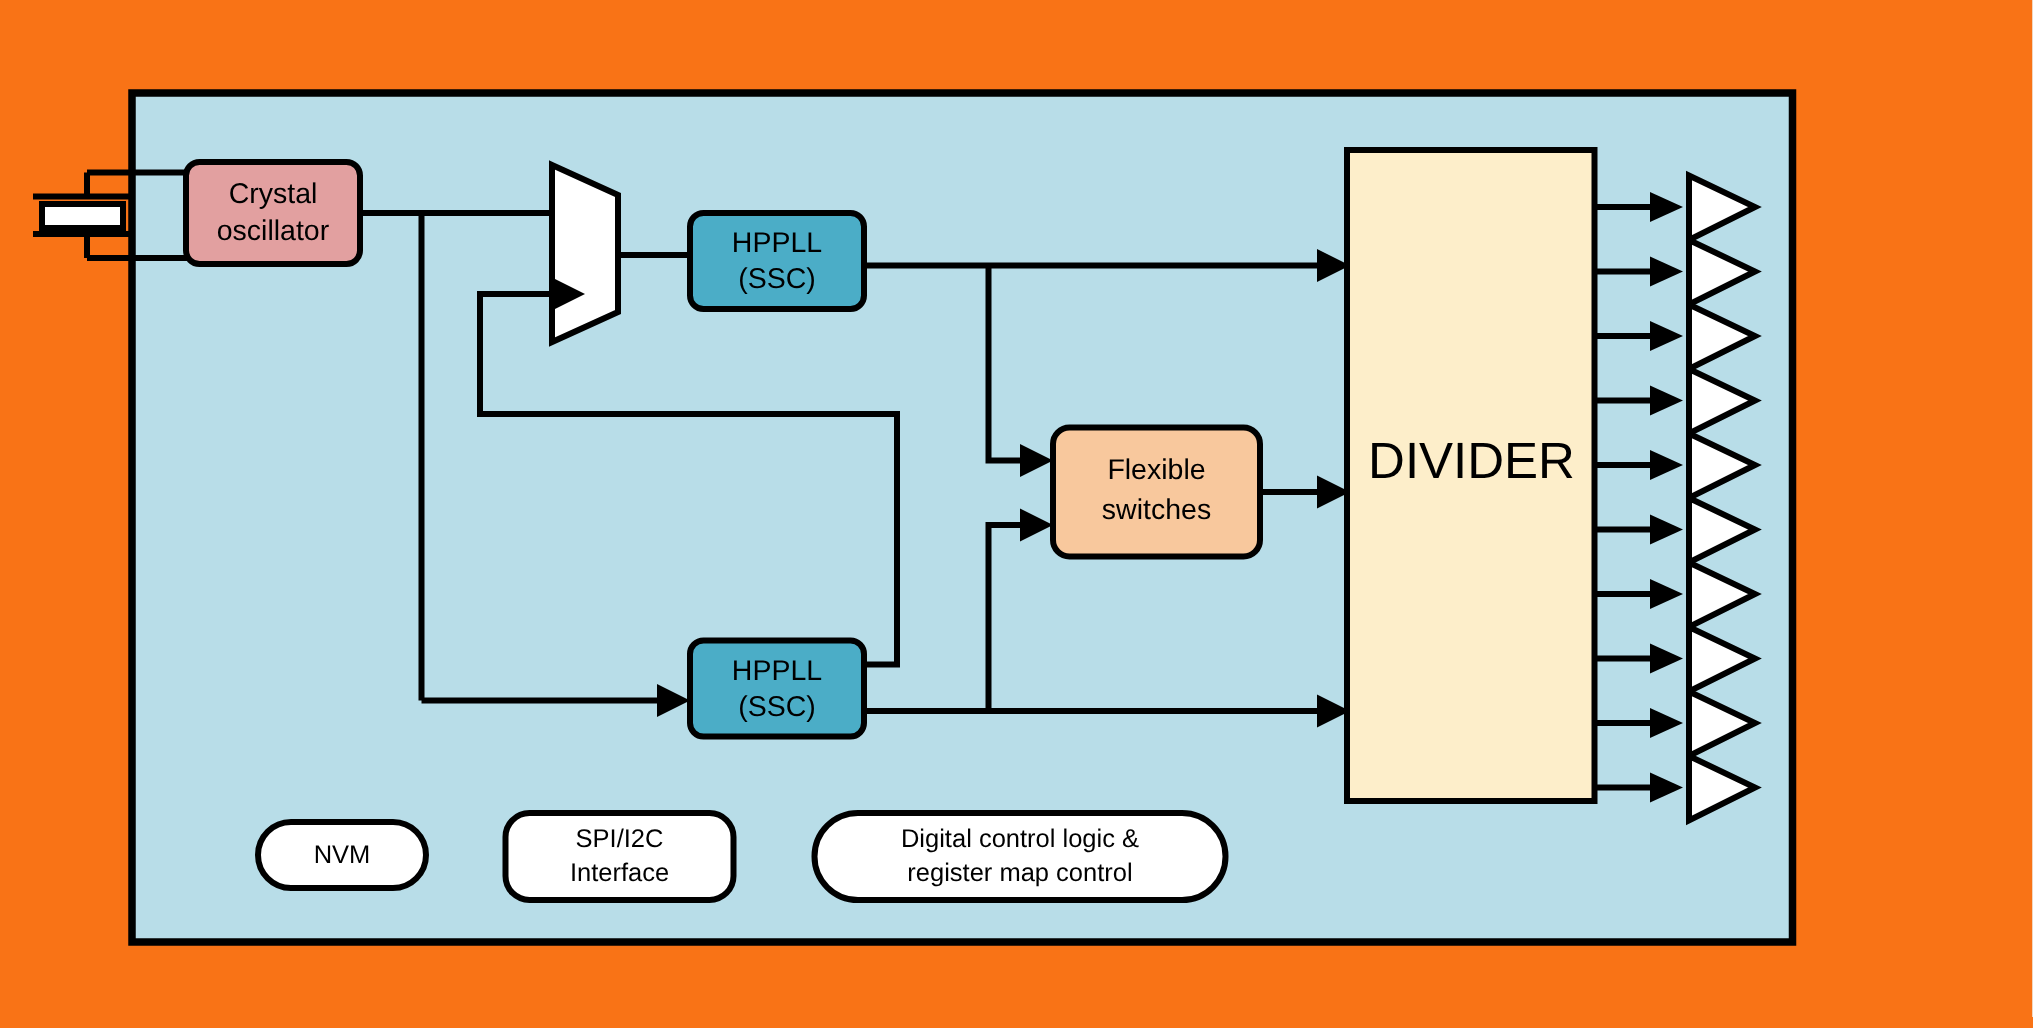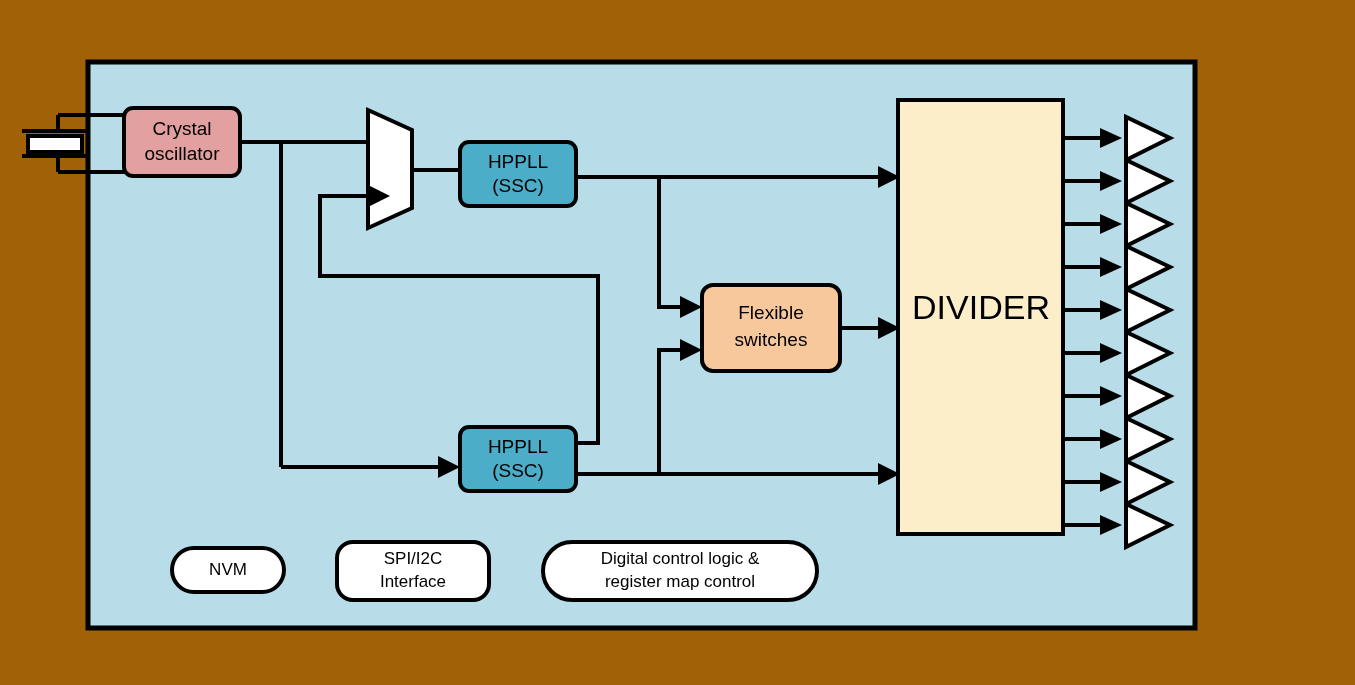--- a/index.html
+++ b/index.html
@@ -11,21 +11,21 @@
   body {
     width: 1355px;
     height: 685px;
     font-family: "Liberation Sans", sans-serif;
     overflow: hidden;
   }
   #diagram-root {
     position: relative;
     width: 1355px;
     height: 685px;
-    background: #a16207;
+    background: #f97316;
   }
   svg#block-diagram {
     display: block;
     width: 1355px;
     height: 685px;
   }
   .wire {
     stroke: #000000;
     stroke-width: 4;
     fill: none;

